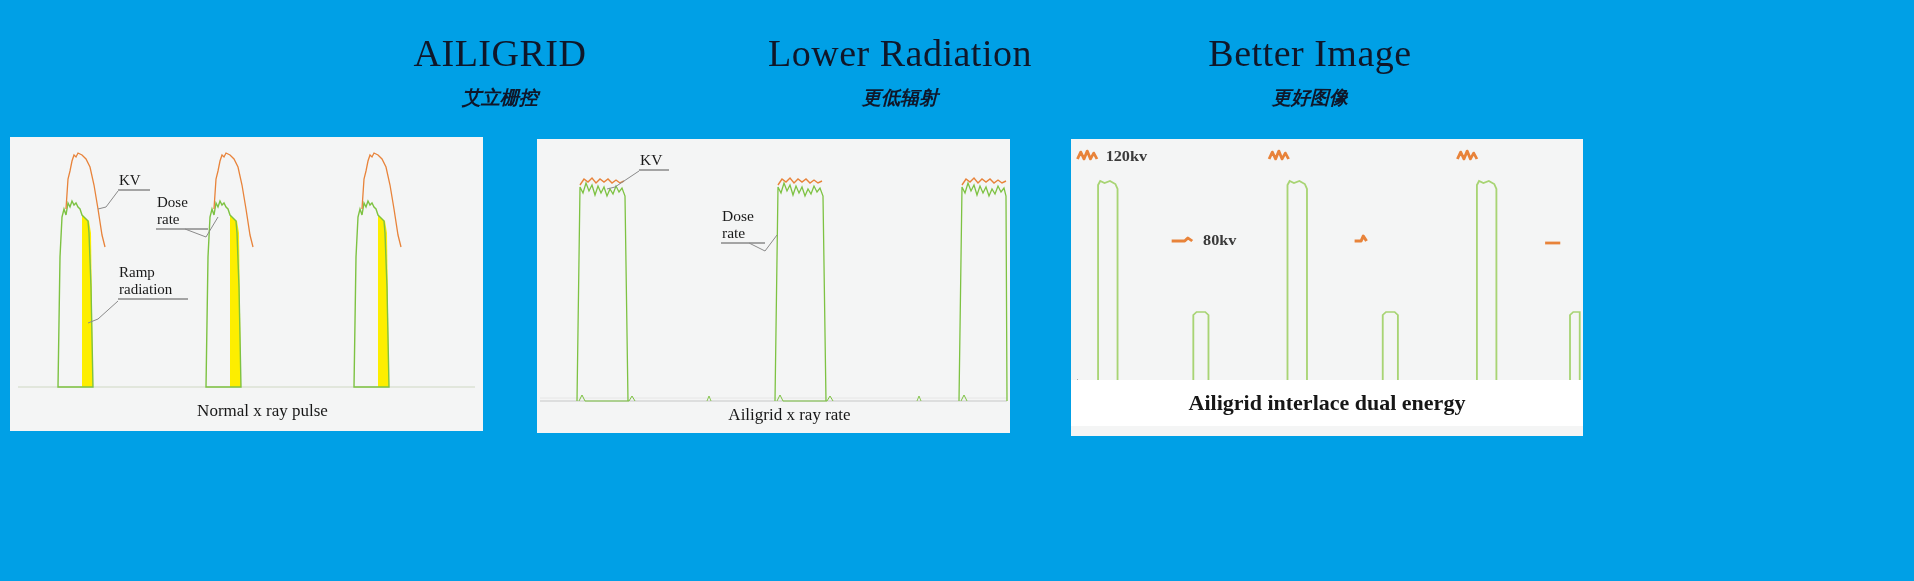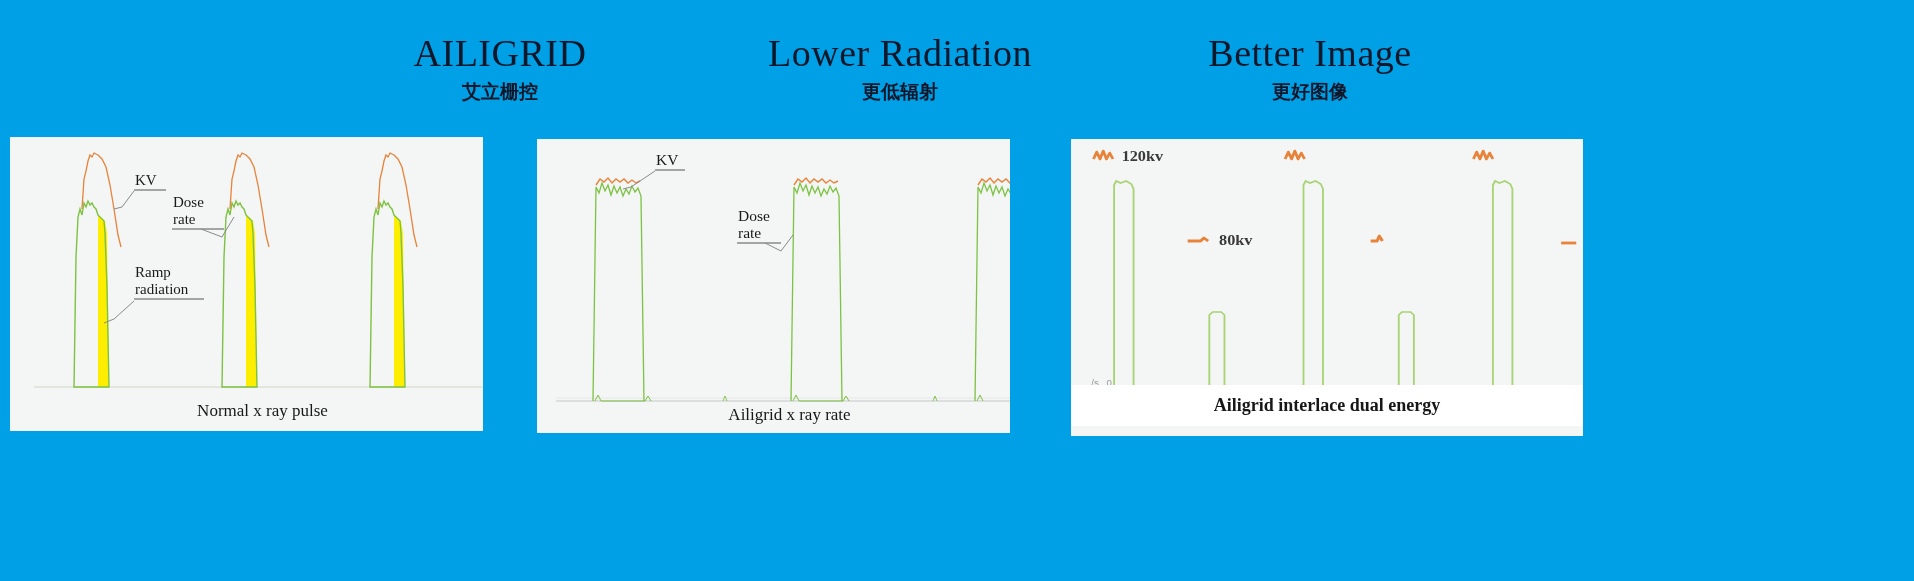--- a/index.html
+++ b/index.html
@@ -28,41 +28,42 @@
     font-family: "Liberation Serif", serif;
     font-size: 38px;
     line-height: 46px;
     letter-spacing: 0.5px;
     white-space: nowrap;
   }
   .title-sub {
     font-family: "DejaVu Sans", sans-serif;
     font-size: 19px;
     line-height: 30px;
-    margin-top: 0;
+    margin-top: 6px;
     white-space: nowrap;
     font-weight: 600;
+    font-style: italic;
   }
   #tg0 { left: 360px; top: 30px; width: 280px; }
   #tg1 { left: 620px; top: 30px; width: 560px; }
   #tg2 { left: 1030px; top: 30px; width: 560px; }
 
   
   .panel {
     position: absolute;
     background: #f4f5f5;
     overflow: hidden;
   }
   #panel0 { left: 10px;   top: 137px; width: 473px; height: 294px; }
   #panel1 { left: 537px;  top: 139px; width: 473px; height: 294px; }
   #panel2 { left: 1071px; top: 139px; width: 512px; height: 297px; }
 
   .plot {
     position: absolute;
-    left: 16px; top: 0;
+    left: 0; top: 0;
     width: 100%;
   }
   #panel0 .plot { height: 253px; }
   #panel1 .plot { height: 268px; }
   #panel2 .plot { height: 258px; }
 
   .plot svg { display: block; width: 100%; height: 100%; }
 
   .caption {
     position: absolute;
@@ -70,21 +71,21 @@
     width: 100%;
     text-align: center;
     font-family: "Liberation Serif", serif;
     font-size: 17px;
     color: #171717;
     background: #f4f5f5;
     padding-left: 32px;
   }
   #panel0 .caption { bottom: 10px; }
   #panel1 .caption { bottom: 8px; }
-  #panel2 .caption { bottom: 10px; font-weight: bold; font-size: 18px; background: #ffffff; padding: 10px 5px; }
+  #panel2 .caption { bottom: 10px; font-weight: bold; font-size: 22px; background: #ffffff; padding: 10px 5px; }
 
   
   .ann-text {
     font-family: "Liberation Serif", serif;
     font-size: 15px;
     fill: #1a1a1a;
   }
   .ann-text-lg { font-size: 15.5px; }
   .ann-line { stroke: #8a8a8a; stroke-width: 1; fill: none; }
   .ann-underline { stroke: #555; stroke-width: 1; }

